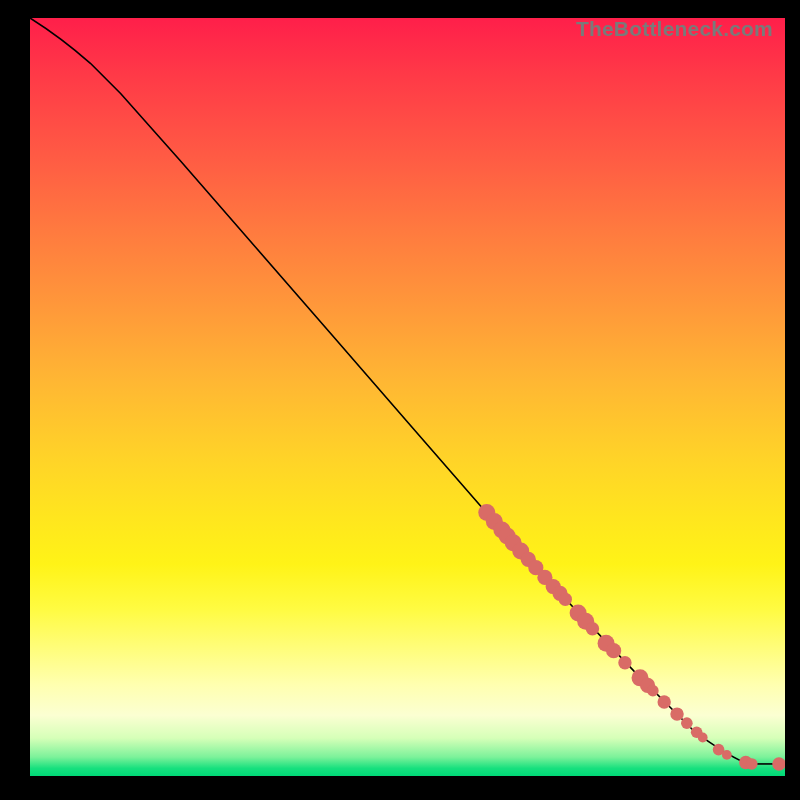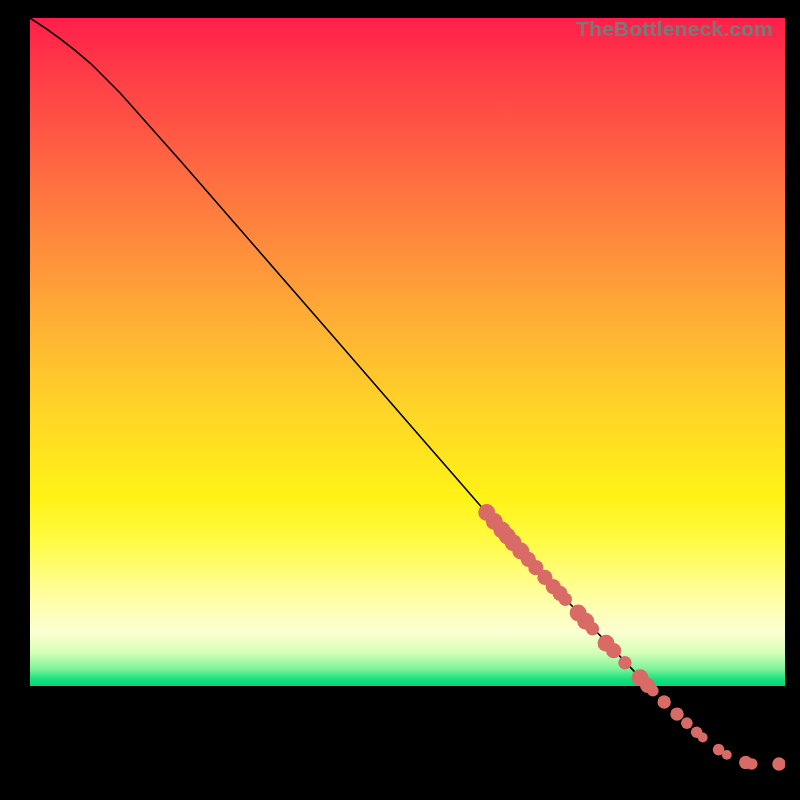--- a/index.html
+++ b/index.html
@@ -15,21 +15,21 @@
     position: relative;
     width: 800px;
     height: 800px;
     background: #000;
   }
   .plot-area {
     position: absolute;
     left: 30px;
     top: 18px;
     width: 755px;
-    height: 668px;
+    height: 758px;
     
     background: linear-gradient(to bottom,
       #ff1f4a 0%,
       #ff3b47 8%,
       #ff5a44 18%,
       #ff7a3f 28%,
       #ff983a 38%,
       #ffb733 48%,
       #ffd328 58%,
       #ffe61e 66%,

